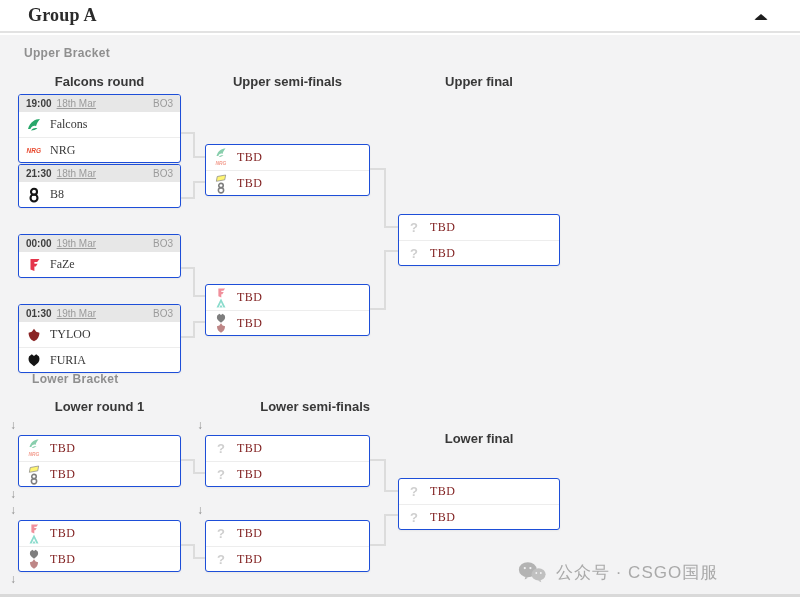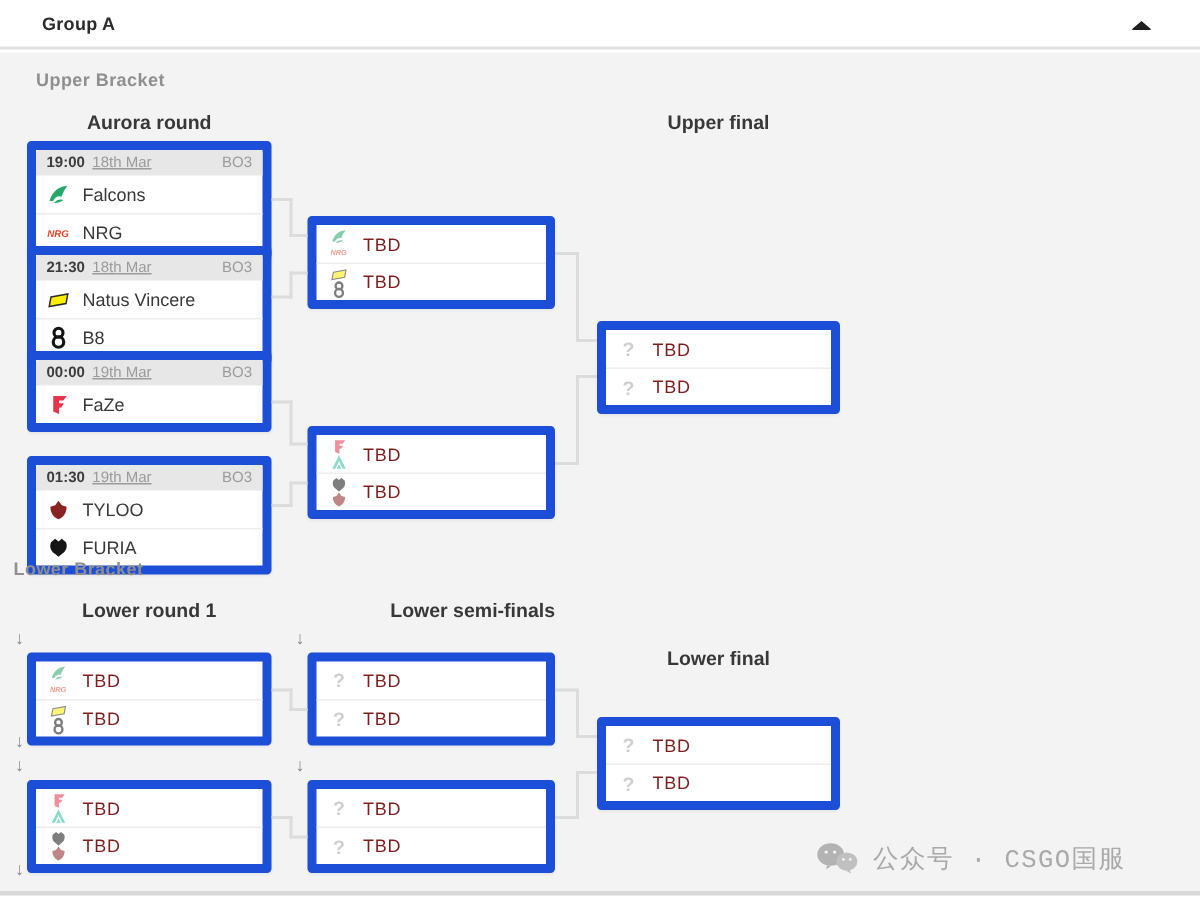--- a/index.html
+++ b/index.html
@@ -3,43 +3,43 @@
 <meta charset="utf-8">
 <style>
   * { margin:0; padding:0; box-sizing:border-box; }
   html,body { width:800px; height:600px; }
   body { font-family:"Liberation Sans", sans-serif; background:#fff; }
   #stage { position:relative; width:800px; height:600px; overflow:hidden; background:#fff; }
 
   
   .topbar { position:absolute; left:0; top:0; width:800px; height:33px; background:#fff;
             border-bottom:2px solid #e2e2e2; display:flex; align-items:center; }
-  .title { font-size:12px; font-weight:bold; color:#2b2b2b; margin-left:28px; letter-spacing:.2px; }
+  .title { font-size:18px; font-weight:bold; color:#2b2b2b; margin-left:28px; letter-spacing:.2px;font-family:Liberation Serif, serif; }
   .caret { position:absolute; right:32px; top:14px; width:0; height:0;
            border-left:7px solid transparent; border-right:7px solid transparent;
            border-bottom:6px solid #1f1f1f; border-radius:2px; cursor:pointer; }
 
   
   .content { position:absolute; left:0; top:35px; width:800px; height:562px;
              background:#f3f3f4; border-bottom:3px solid #d9d9d9; }
 
   .section-label { position:absolute; font-size:12px; font-weight:bold; color:#8f8f8f; letter-spacing:.3px; }
   .col-head { position:absolute; font-size:13px; font-weight:bold; color:#383838; text-align:center; }
 
   
-  .card { position:absolute; background:#fff; border:6px solid #1d4ed8; border-radius:3px;
+  .card { position:absolute; background:#fff; border:1px solid #1d4ed8; border-radius:3px;
           box-shadow:0 1px 2px rgba(0,0,0,.05); overflow:visible; }
   .card-head { height:17px; background:#e7e7e7; display:flex; align-items:center;
                padding:0 7px; font-size:10px; border-radius:2px 2px 0 0; }
   .card-head .t { font-weight:bold; color:#3d3d3d; }
   .card-head .d { color:#9b9b9b; margin-left:5px;text-decoration:underline; }
   .card-head .f { color:#9b9b9b; margin-left:auto; }
   .row { height:25px; display:flex; align-items:center; padding:0 7px; font-size:12px; color:#383838; }
   .row + .row { border-top:1px solid #ededed; }
-  .nm { white-space:nowrap; }
+  .nm { white-space:nowrap;font-family:Liberation Serif, serif; }
   .tbdtxt { color:#7f1d1d; letter-spacing:.5px; }
 
   .ic16 { width:16px; height:16px; margin-right:8px; flex:0 0 16px; }
   .minis { display:flex; flex-direction:column; width:16px; margin-right:8px;
            align-items:center; justify-content:center; opacity:.55; }
   .minis svg { width:12px; height:12px; display:block; margin:-1px 0; }
   .qmark { width:16px; margin-right:8px; font-size:13px; font-weight:bold; color:#cfcfcf; text-align:center; }
 
   
   .conn { position:absolute; background:#dcdcdc; }
@@ -101,21 +101,22 @@
 
   <div class="topbar">
     <span class="title">Group A</span>
     <span class="caret"></span>
   </div>
 
   <div class="content">
 
     <div class="section-label" style="left:24px; top:11px;">Upper Bracket</div>
 
-    <div class="col-head" style="left:18px;  top:39px; width:163px;">Aurora round</div>
+    <div class="col-head" style="left:18px;  top:39px; width:163px;">Falcons round</div>
+    <div class="col-head" style="left:205px; top:39px; width:165px;">Upper semi-finals</div>
     <div class="col-head" style="left:398px; top:39px; width:162px;">Upper final</div>
 
     <div class="card" style="left:18px; top:59px; width:163px;">
       <div class="card-head">
         <span class="t">19:00</span>
         <span class="d">18th Mar</span>
         <span class="f">BO3</span>
       </div>
       <div class="row">
         <svg class="ic16">
@@ -129,26 +130,20 @@
           </svg>
         <span class="nm">NRG</span>
       </div>
     </div>
 
     <div class="card" style="left:18px; top:129px; width:163px;">
       <div class="card-head">
         <span class="t">21:30</span>
         <span class="d">18th Mar</span>
         <span class="f">BO3</span>
-      </div>
-      <div class="row">
-        <svg class="ic16">
-            <use href="#sym-navi"></use>
-          </svg>
-        <span class="nm">Natus Vincere</span>
       </div>
       <div class="row">
         <svg class="ic16">
             <use href="#sym-b8"></use>
           </svg>
         <span class="nm">B8</span>
       </div>
     </div>
 
     <div class="card" style="left:18px; top:199px; width:163px;">
@@ -258,21 +253,21 @@
     <div class="conn" style="left:181px; top:301px; width:14px; height:2px;"></div>
     <div class="conn" style="left:193px; top:286px; width:2px;  height:17px;"></div>
     <div class="conn" style="left:193px; top:286px; width:12px; height:2px;"></div>
     <div class="conn" style="left:370px; top:133px; width:14px; height:2px;"></div>
     <div class="conn" style="left:384px; top:133px; width:2px;  height:60px;"></div>
     <div class="conn" style="left:384px; top:191px; width:14px; height:2px;"></div>
     <div class="conn" style="left:370px; top:273px; width:14px; height:2px;"></div>
     <div class="conn" style="left:384px; top:215px; width:2px;  height:60px;"></div>
     <div class="conn" style="left:384px; top:215px; width:14px; height:2px;"></div>
 
-    <div class="section-label" style="left:9px; top:337px;">Lower Bracket</div>
+    <div class="section-label" style="left:32px; top:337px;">Lower Bracket</div>
 
     <div class="col-head" style="left:18px;  top:364px; width:163px;">Lower round 1</div>
     <div class="col-head" style="left:205px; top:364px; width:165px;text-align:right;">Lower semi-finals</div>
     <div class="col-head" style="left:398px; top:364px; width:162px;margin-top:32px;">Lower final</div>
 
     <div class="drop" style="left:10px;  top:384px;">↓</div>
     <div class="drop" style="left:10px;  top:453px;">↓</div>
     <div class="drop" style="left:10px;  top:469px;">↓</div>
     <div class="drop" style="left:10px;  top:538px;">↓</div>
     <div class="drop" style="left:197px; top:384px;">↓</div>
@@ -367,21 +362,21 @@
     <div class="conn" style="left:181px; top:509px; width:14px; height:2px;"></div>
     <div class="conn" style="left:193px; top:509px; width:2px;  height:15px;"></div>
     <div class="conn" style="left:193px; top:522px; width:12px; height:2px;"></div>
     <div class="conn" style="left:370px; top:424px; width:14px; height:2px;"></div>
     <div class="conn" style="left:384px; top:424px; width:2px;  height:33px;"></div>
     <div class="conn" style="left:384px; top:455px; width:14px; height:2px;"></div>
     <div class="conn" style="left:370px; top:509px; width:14px; height:2px;"></div>
     <div class="conn" style="left:384px; top:479px; width:2px;  height:32px;"></div>
     <div class="conn" style="left:384px; top:479px; width:14px; height:2px;"></div>
 
-    <div class="wm" style="left:543px; top:525px;font-family:Liberation Mono, monospace;">
+    <div class="wm" style="left:517px; top:525px;">
       <svg>
           <use href="#sym-wechat"></use>
         </svg>
       <span class="wm-text">公众号 · CSGO国服</span>
     </div>
 
   </div>
 </div>
 
 </body></html>

